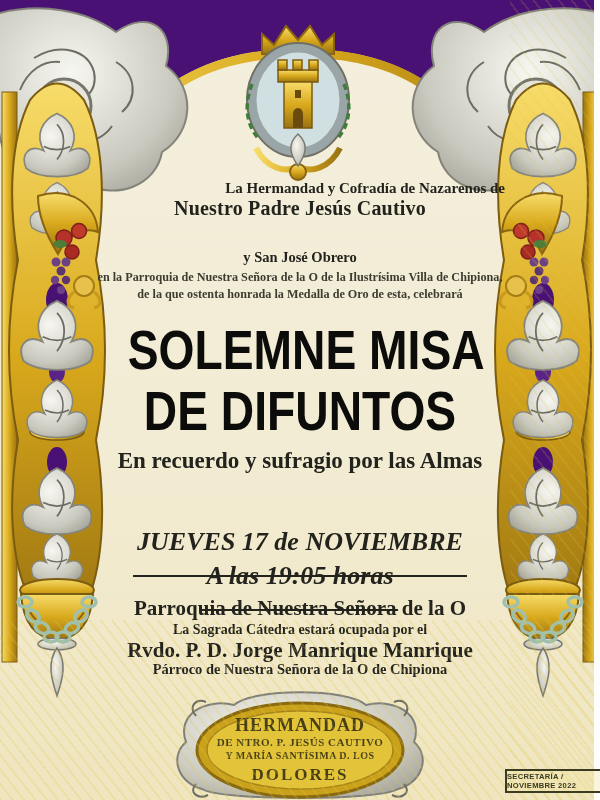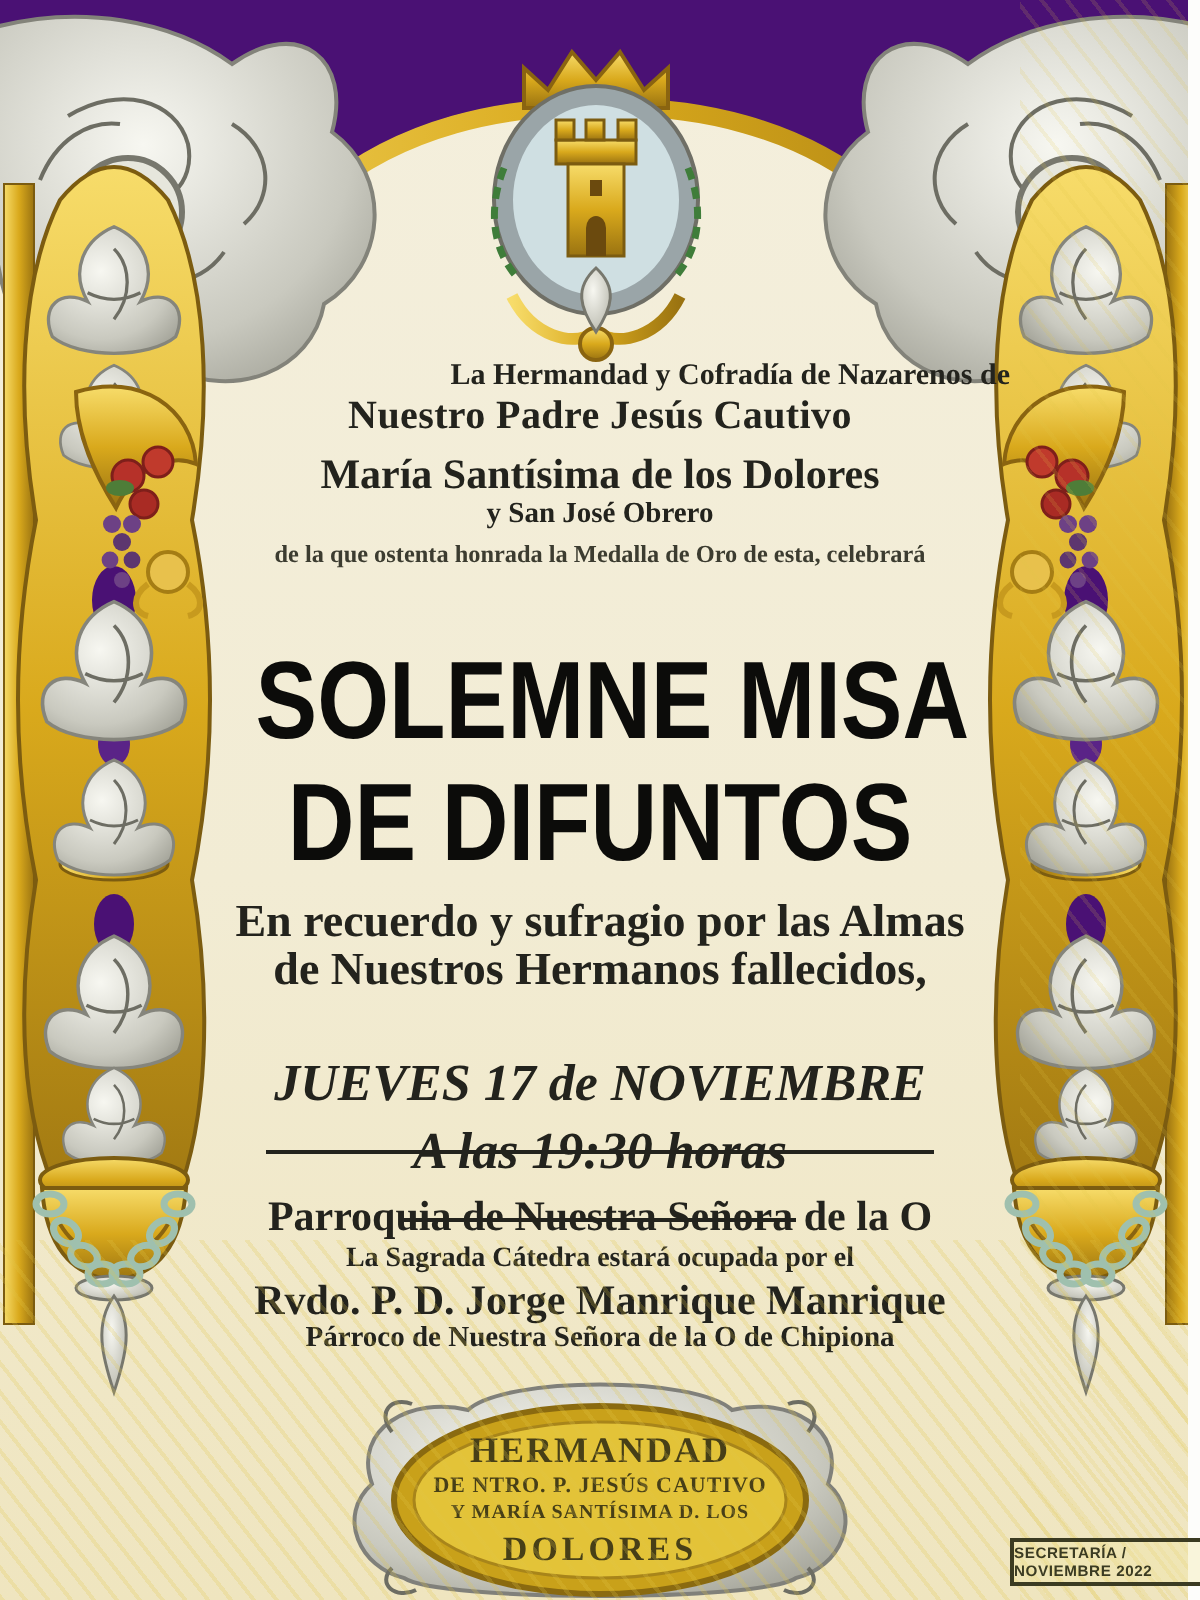--- a/index.html
+++ b/index.html
@@ -153,42 +153,41 @@
       <ellipse cx="300" cy="750" rx="93" ry="39" fill="#e3c338" stroke="#a8851a" stroke-width="1.5"></ellipse>
       <text x="300" y="731" text-anchor="middle" font-family="Liberation Serif, serif" font-weight="bold" font-size="18" letter-spacing="1" fill="#473f17">HERMANDAD</text>
       <text x="300" y="746" text-anchor="middle" font-family="Liberation Serif, serif" font-weight="bold" font-size="11" letter-spacing=".5" fill="#473f17">DE NTRO. P. JESÚS CAUTIVO</text>
       <text x="300" y="759" text-anchor="middle" font-family="Liberation Serif, serif" font-weight="bold" font-size="10" letter-spacing=".5" fill="#473f17">Y MARÍA SANTÍSIMA D. LOS</text>
       <text x="300" y="780" text-anchor="middle" font-family="Liberation Serif, serif" font-weight="bold" font-size="17" letter-spacing="2" fill="#473f17">DOLORES</text>
     </g>
   </svg>
 
   <div class="abs hdr1">La Hermandad y Cofradía de Nazarenos de</div>
   <div class="abs hdr2">Nuestro Padre Jesús Cautivo</div>
-  <div class="abs hdr3">María Santísima de los Dolores</div>
   <div class="abs hdr4">y San José Obrero</div>
 
   <div class="abs intro">
+    <div>en la Parroquia de Nuestra Señora de la O de la Ilustrísima Villa de Chipiona,</div>
     <div>de la que ostenta honrada la Medalla de Oro de esta, celebrará</div>
   </div>
 
   <div class="abs bigtitle">
     <span class="tl">SOLEMNE MISA</span>
     <span class="tl">DE DIFUNTOS</span>
   </div>
 
   <div class="abs dedic">
     <div>En recuerdo y sufragio por las Almas</div>
-    <div>de Nuestros Hermanos fallecidos,</div>
   </div>
 
   <div class="abs sched-date">
     <span class="usc">JUEVES 17 de NOVIEMBRE</span>
   </div>
   <div class="abs sched-time">
-    <span class="usc">A las 19:30 horas</span>
+    <span class="usc">A las 19:05 horas</span>
   </div>
   <div class="abs sched-place">Parroquia de Nuestra Señora de la O</div>
 
   <div class="abs cel1">La Sagrada Cátedra estará ocupada por el</div>
   <div class="abs cel2">Rvdo. P. D. Jorge Manrique Manrique</div>
   <div class="abs cel3">Párroco de Nuestra Señora de la O de Chipiona</div>
 
   <div class="hatch"></div>
   <div class="hatch2"></div>
   <div class="edge-right"></div>

